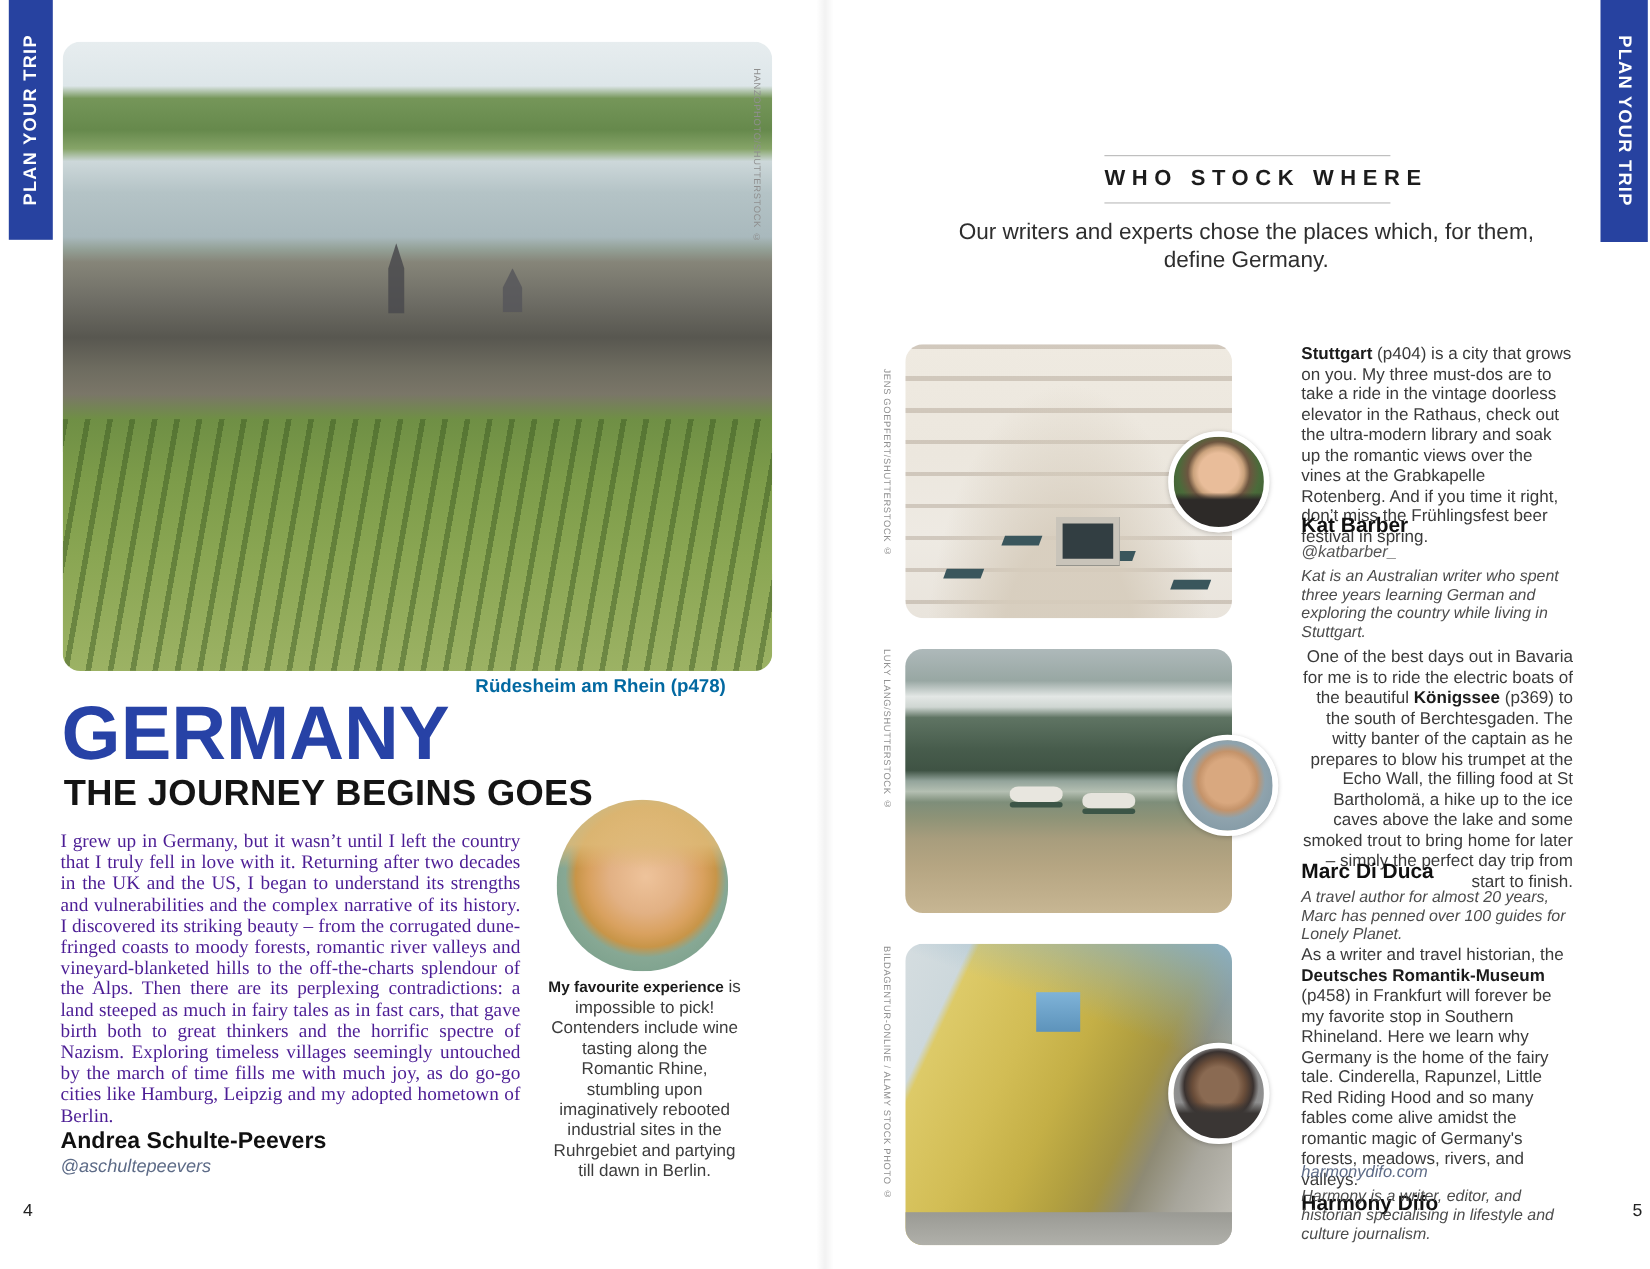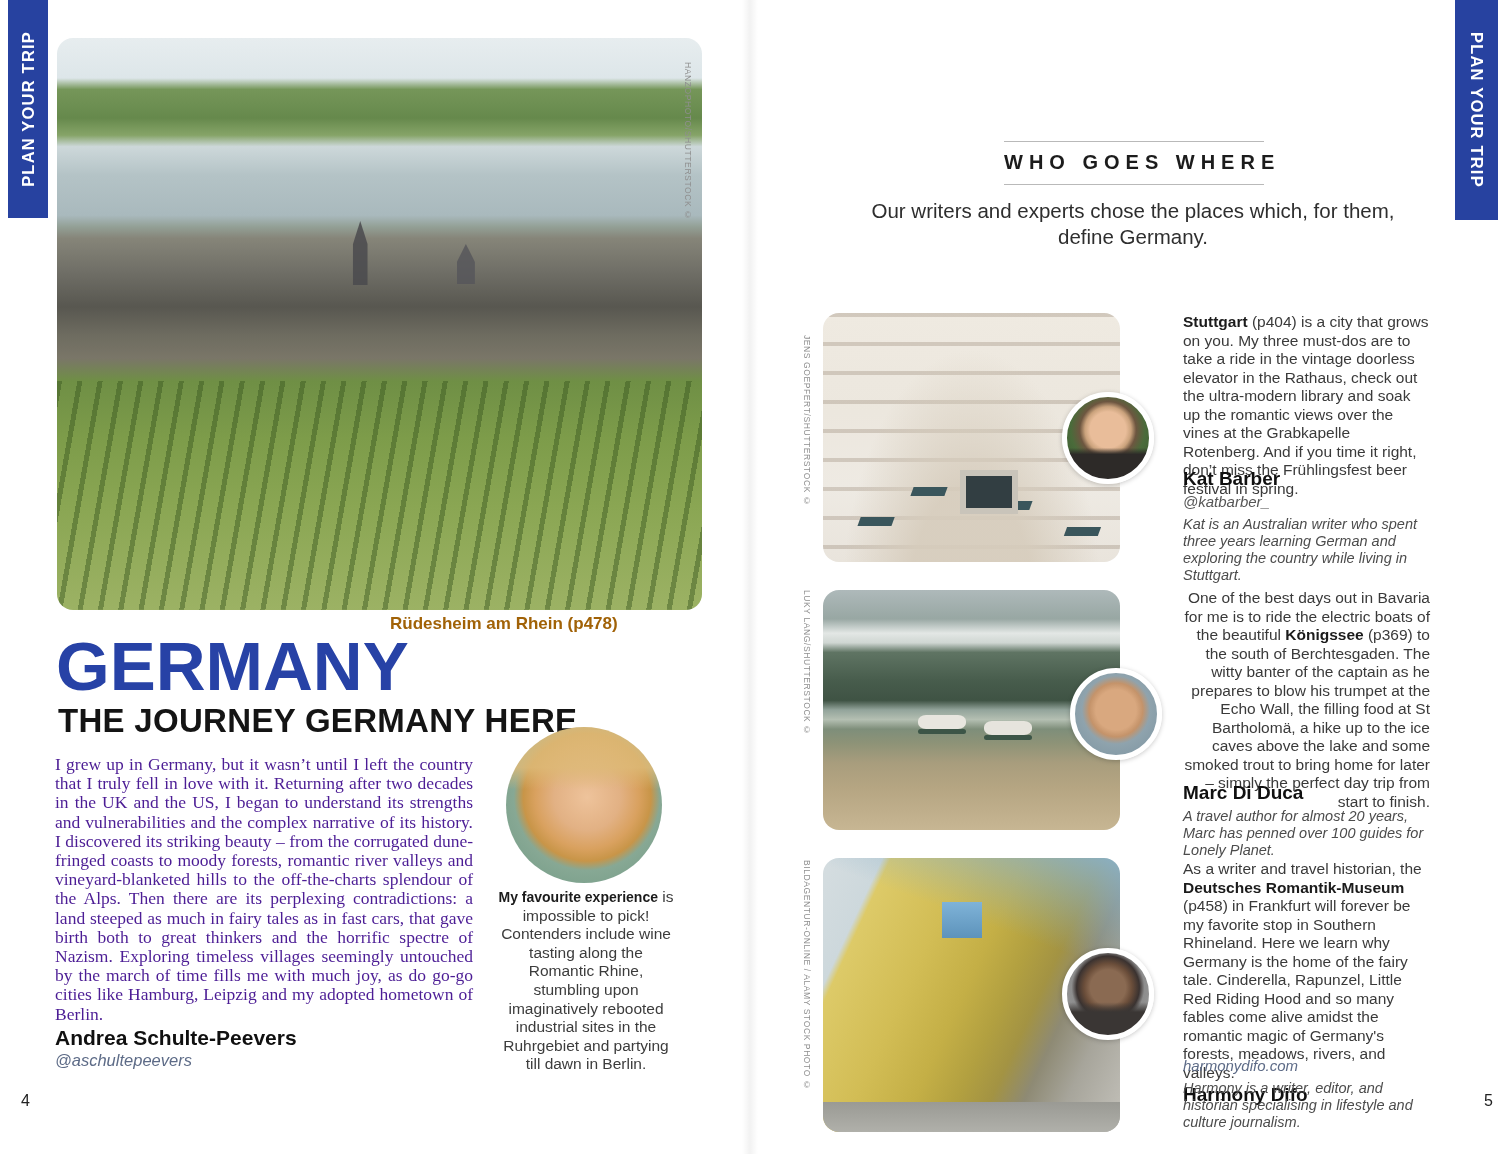--- a/index.html
+++ b/index.html
@@ -87,22 +87,22 @@
 
   
   .credit{position:absolute;writing-mode:vertical-rl;font-size:8.5px;letter-spacing:.6px;
       color:#8f8f8f;white-space:nowrap;}
   .credit-rudesheim{left:683px;top:62px;}
   .credit-library{left:802px;top:335px;}
   .credit-konigssee{left:802px;top:590px;}
   .credit-museum{left:802px;top:860px;}
 
   
-  .caption{position:absolute;left:390px;top:614px;width:312px;text-align:left;
-      font-weight:bold;font-size:17px;color:#a16207;}
+  .caption{position:absolute;left:390px;top:614px;width:312px;text-align:center;
+      font-weight:bold;font-size:17px;color:#0369a1;}
   .title{position:absolute;left:56px;top:632px;font-size:69px;font-weight:800;
       color:#2742a6;letter-spacing:0;line-height:1;}
   .subtitle{position:absolute;left:58px;top:702px;font-size:33px;font-weight:800;
       color:#141414;letter-spacing:.3px;}
   .intro{position:absolute;left:55px;top:755px;width:418px;
       font-family:"Liberation Serif",serif;font-size:17.5px;line-height:19.2px;
       text-align:justify;color:#4c1d95;}
   .author-name{position:absolute;left:55px;top:1026px;font-size:21px;font-weight:bold;color:#101010;}
   .author-handle{position:absolute;left:55px;top:1051px;font-size:16.5px;font-style:italic;color:#5d6b87;}
   .author-bio{position:absolute;left:55px;top:1075px;width:435px;font-size:15px;font-style:italic;
@@ -139,37 +139,37 @@
 
   <div class="tab tab-left">
     <span>PLAN YOUR TRIP</span>
   </div>
 
   <div class="photo photo-rudesheim"></div>
   <div class="credit credit-rudesheim">HANZOPHOTO/SHUTTERSTOCK ©</div>
 
   <div class="caption">Rüdesheim am Rhein (p478)</div>
   <div class="title">GERMANY</div>
-  <div class="subtitle">THE JOURNEY GERMANY HERE</div>
+  <div class="subtitle">THE JOURNEY BEGINS GOES</div>
   <div class="intro">I grew up in Germany, but it wasn’t until I left the country that I truly fell in love with it. Returning after two decades in the UK and the US, I began to understand its strengths and vulnerabilities and the complex narrative of its history. I discovered its striking beauty – from the corrugated dune-fringed coasts to moody forests, romantic river valleys and vineyard-blanketed hills to the off-the-charts splendour of the Alps. Then there are its perplexing contradictions: a land steeped as much in fairy tales as in fast cars, that gave birth both to great thinkers and the horrific spectre of Nazism. Exploring timeless villages seemingly untouched by the march of time fills me with much joy, as do go-go cities like Hamburg, Leipzig and my adopted hometown of Berlin.</div>
 
   <div class="author-name">Andrea Schulte-Peevers</div>
   <div class="author-handle">@aschultepeevers</div>
 
   <div class="portrait portrait-andrea"></div>
   <div class="favourite"><span class="rb">My favourite experience</span><span> is impossible to pick! Contenders include wine tasting along the Romantic Rhine, stumbling upon imaginatively rebooted industrial sites in the Ruhrgebiet and partying till dawn in Berlin.</span></div>
 
   <div class="pagenum pagenum-left">4</div>
 
   <div class="tab tab-right">
     <span>PLAN YOUR TRIP</span>
   </div>
 
   <div class="wgw">
-    <span>WHO GOES WHERE</span>
+    <span>WHO STOCK WHERE</span>
   </div>
   <div class="subheader">Our writers and experts chose the places which, for them, define Germany.</div>
 
   <div class="photo photo-library"></div>
   <div class="credit credit-library">JENS GOEPFERT/SHUTTERSTOCK ©</div>
   <div class="r-portrait portrait-kat"></div>
   <div class="entry-para p1"><span class="rb">Stuttgart</span><span> (p404) is a city that grows on you. My three must-dos are to take a ride in the vintage doorless elevator in the Rathaus, check out the ultra-modern library and soak up the romantic views over the vines at the Grabkapelle Rotenberg. And if you time it right, don’t miss the Frühlingsfest beer festival in spring.</span></div>
   <div class="entry-name n1">Kat Barber</div>
   <div class="entry-handle gray h1">@katbarber_</div>
   <div class="entry-bio b1">Kat is an Australian writer who spent three years learning German and exploring the country while living in Stuttgart.</div>

